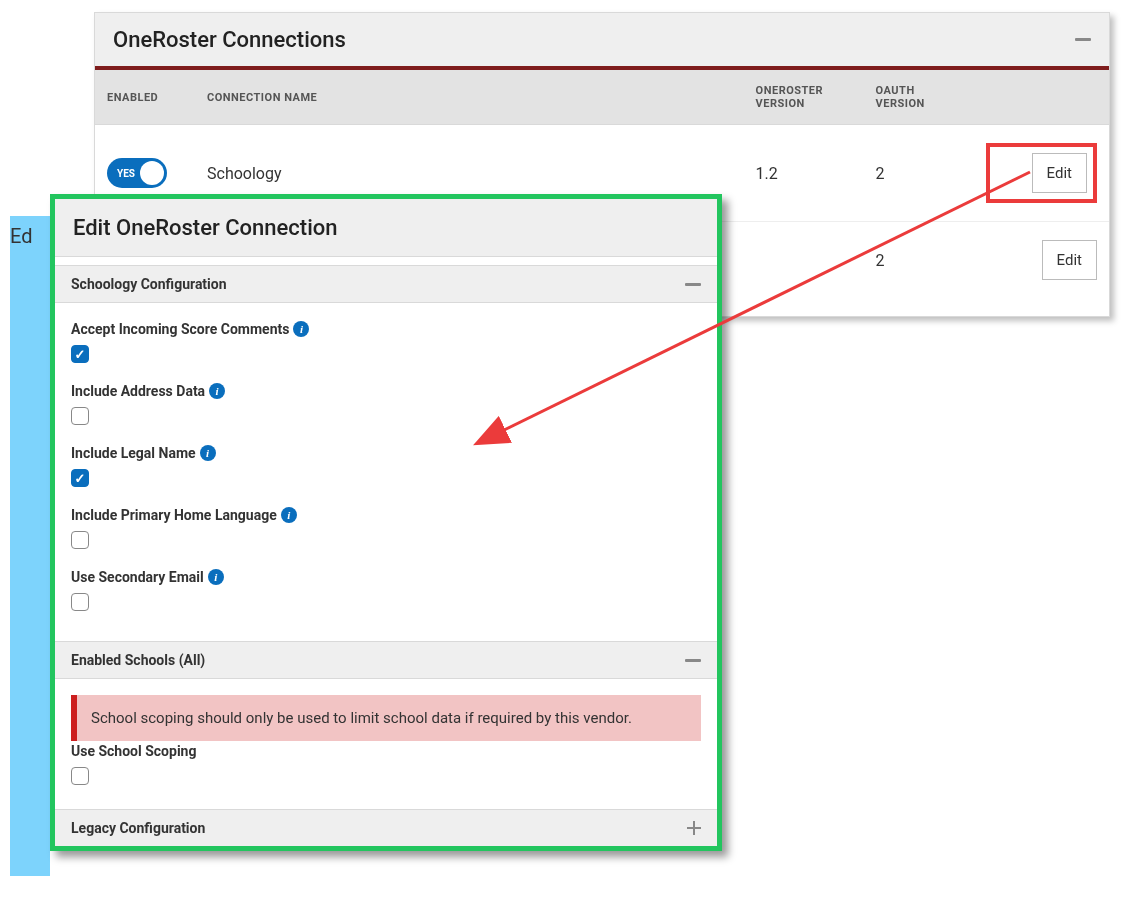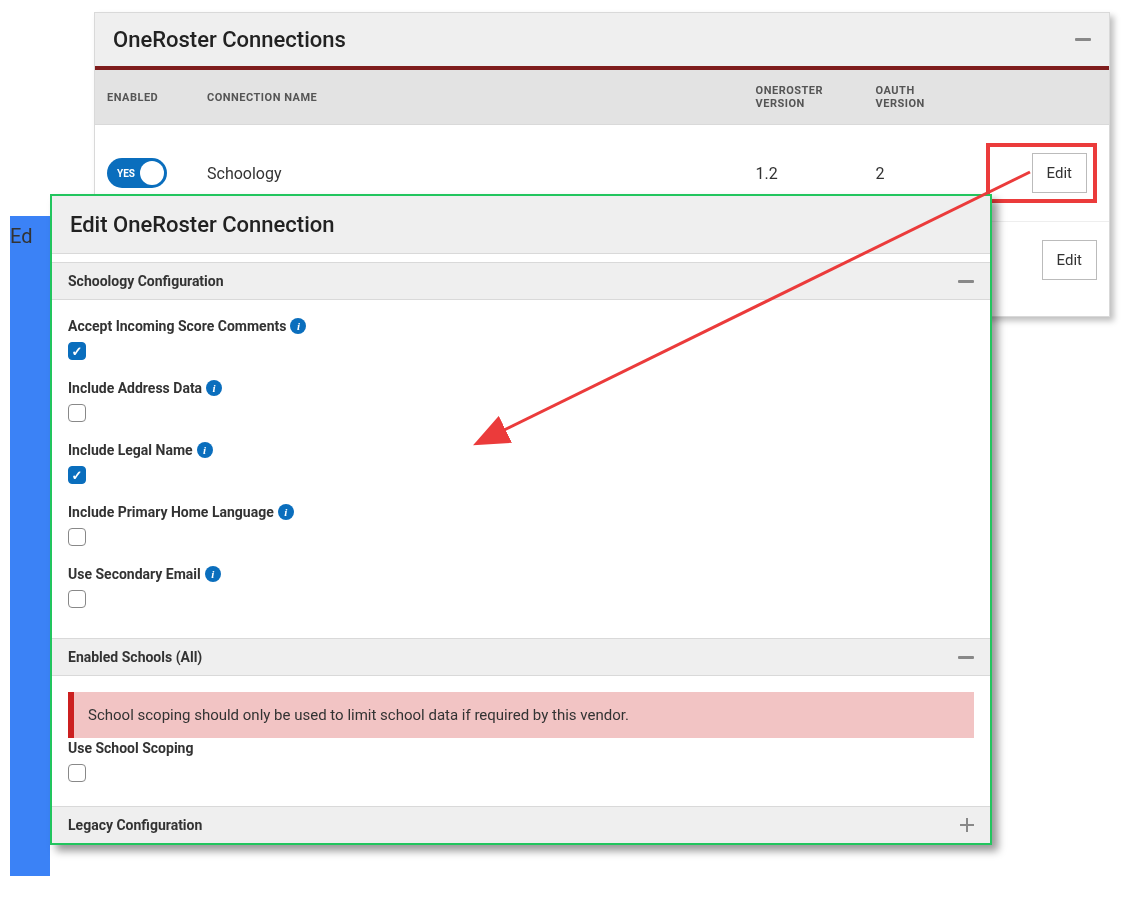--- a/index.html
+++ b/index.html
@@ -114,35 +114,35 @@
     border: 4px solid #eb3b3b;
   }
 
   
   .bg-strip {
     position: absolute;
     left: 10px;
     top: 216px;
     width: 40px;
     height: 660px;
-    background: #3b82f6;
+    background: #7dd3fc;
     overflow: hidden;
     padding-top: 8px;
     font-size: 20px;
     color: #333;
   }
 
   
   .modal {
     position: absolute;
     left: 50px;
     top: 194px;
-    width: 942px;
-    background: #fff;
-    border: 2px solid #22c55e;
+    width: 672px;
+    background: #fff;
+    border: 5px solid #22c55e;
     box-shadow: 6px 6px 8px rgba(0,0,0,0.4);
   }
   .modal .m-header {
     background: #efefef;
     padding: 16px 18px;
     border-bottom: 1px solid #d9d9d9;
   }
   .modal .m-header h2 {
     margin: 0;
     font-size: 22px;

